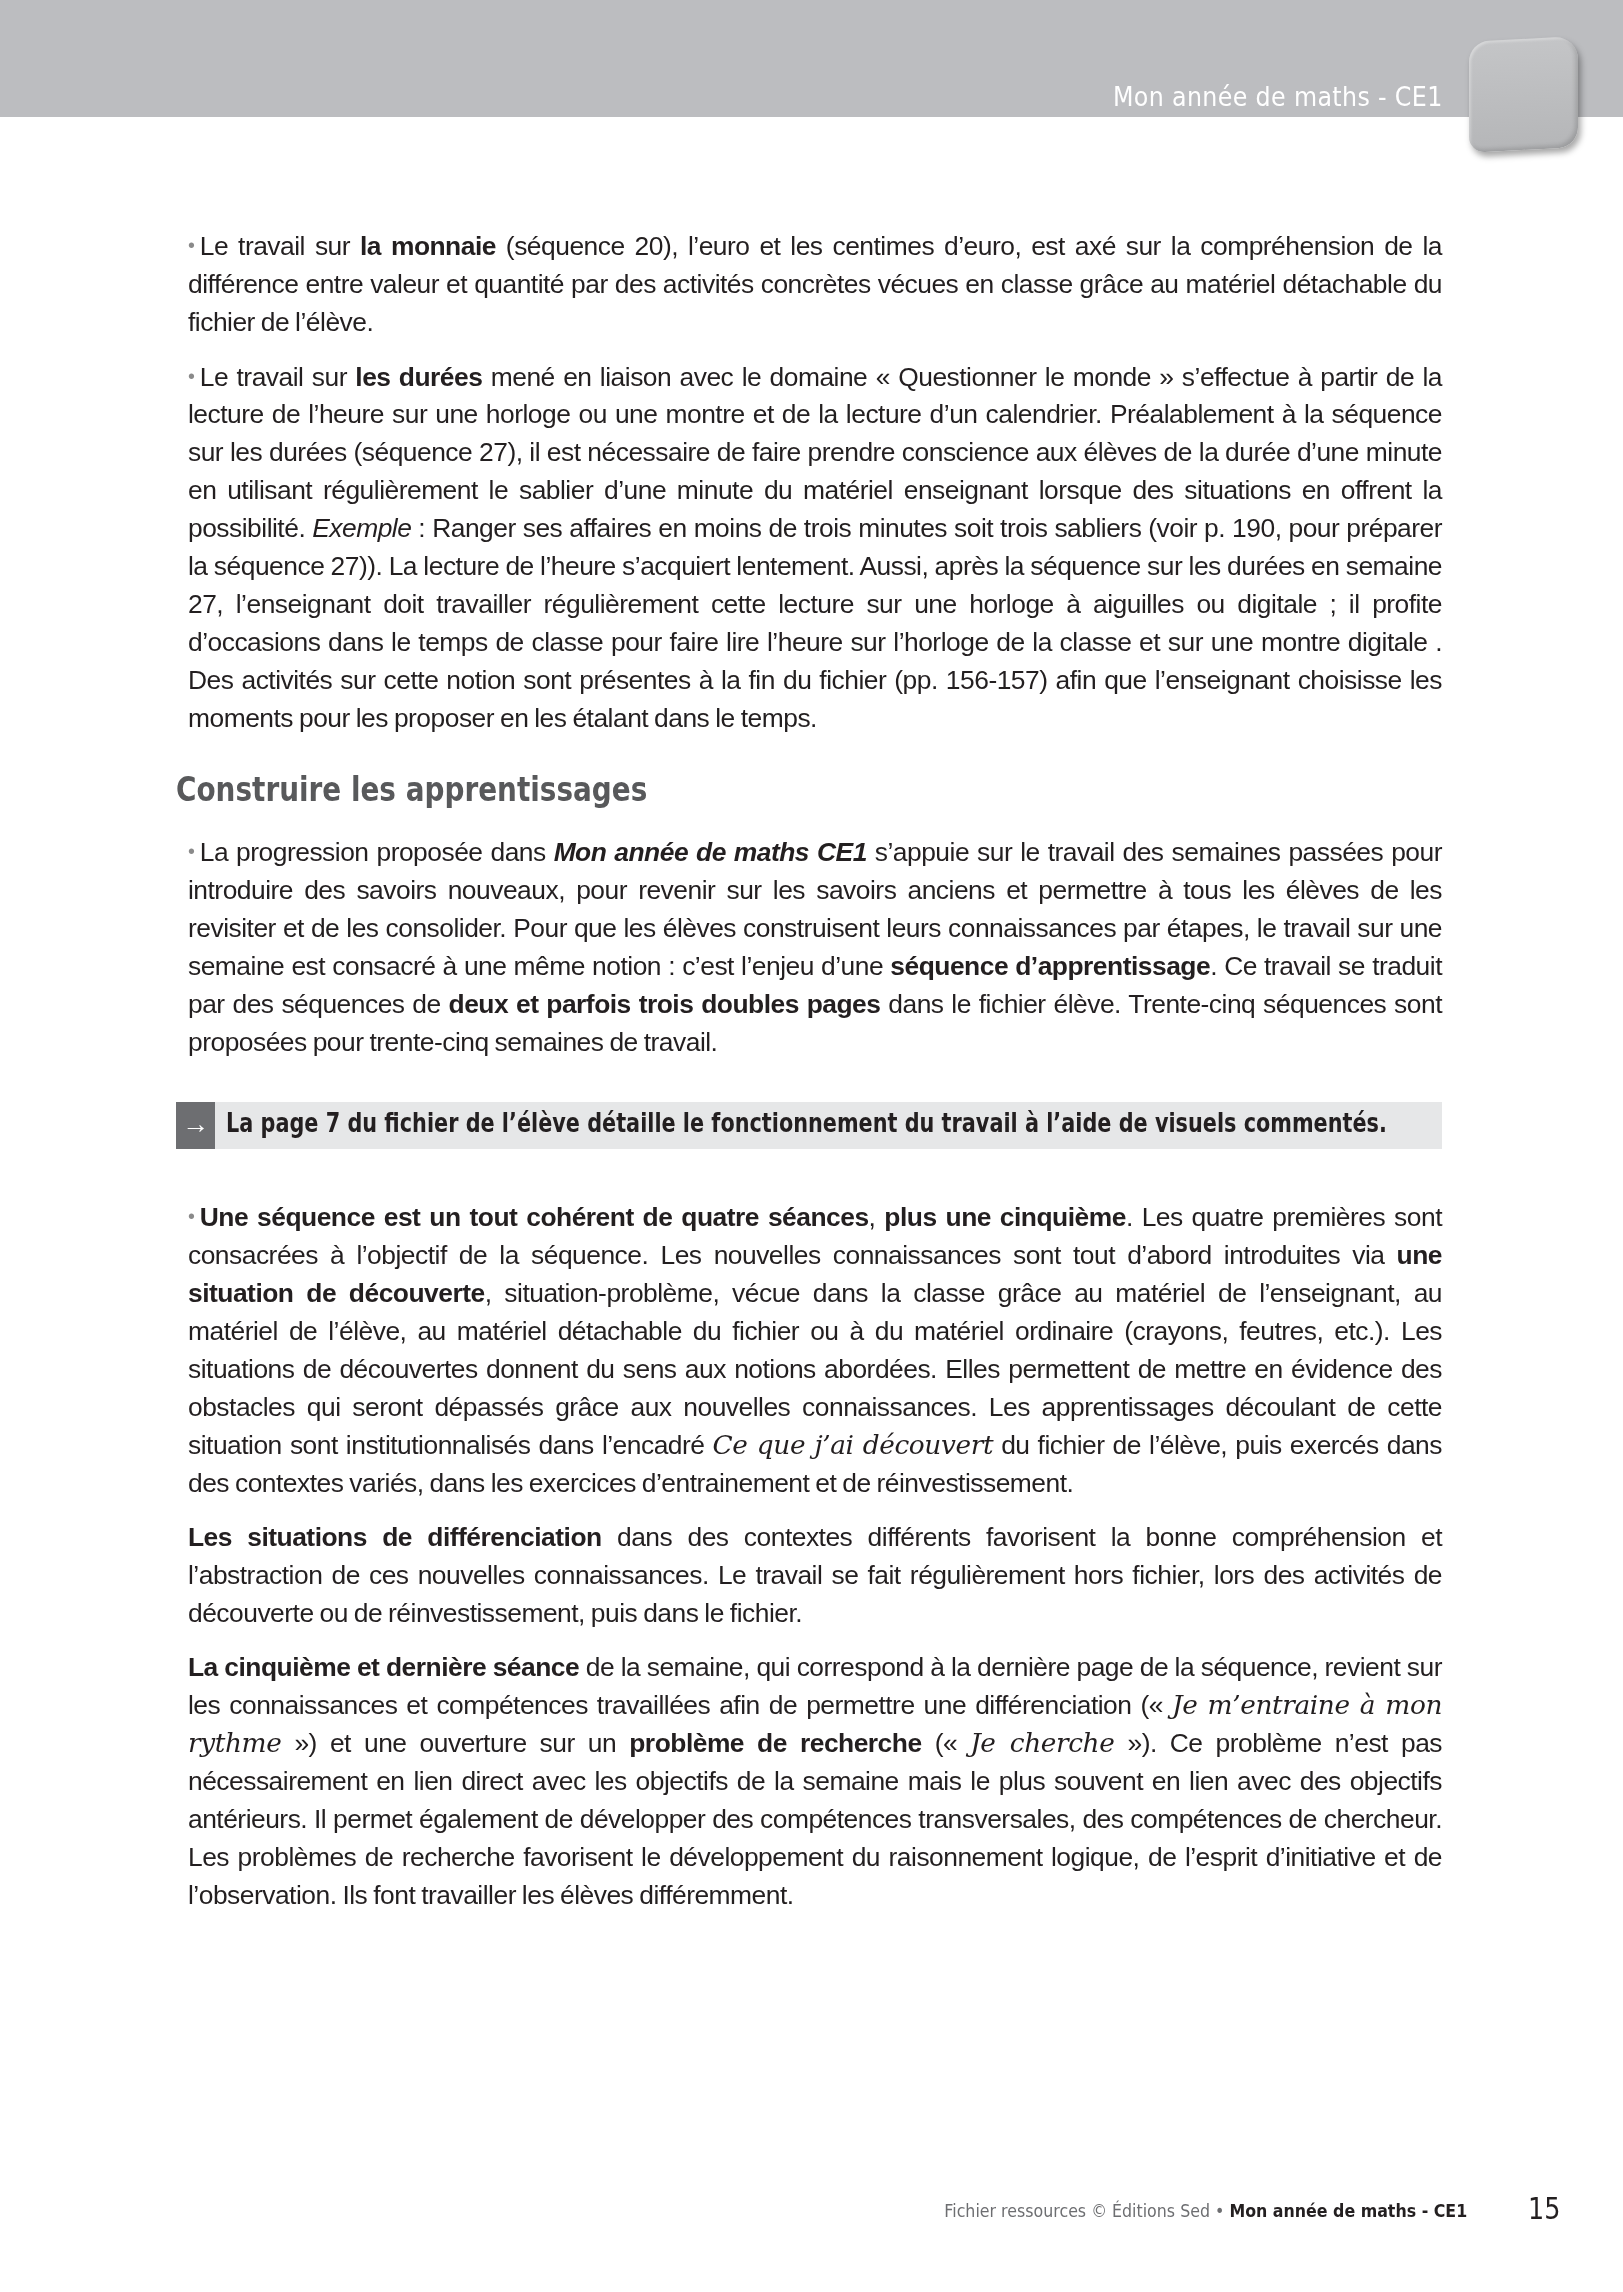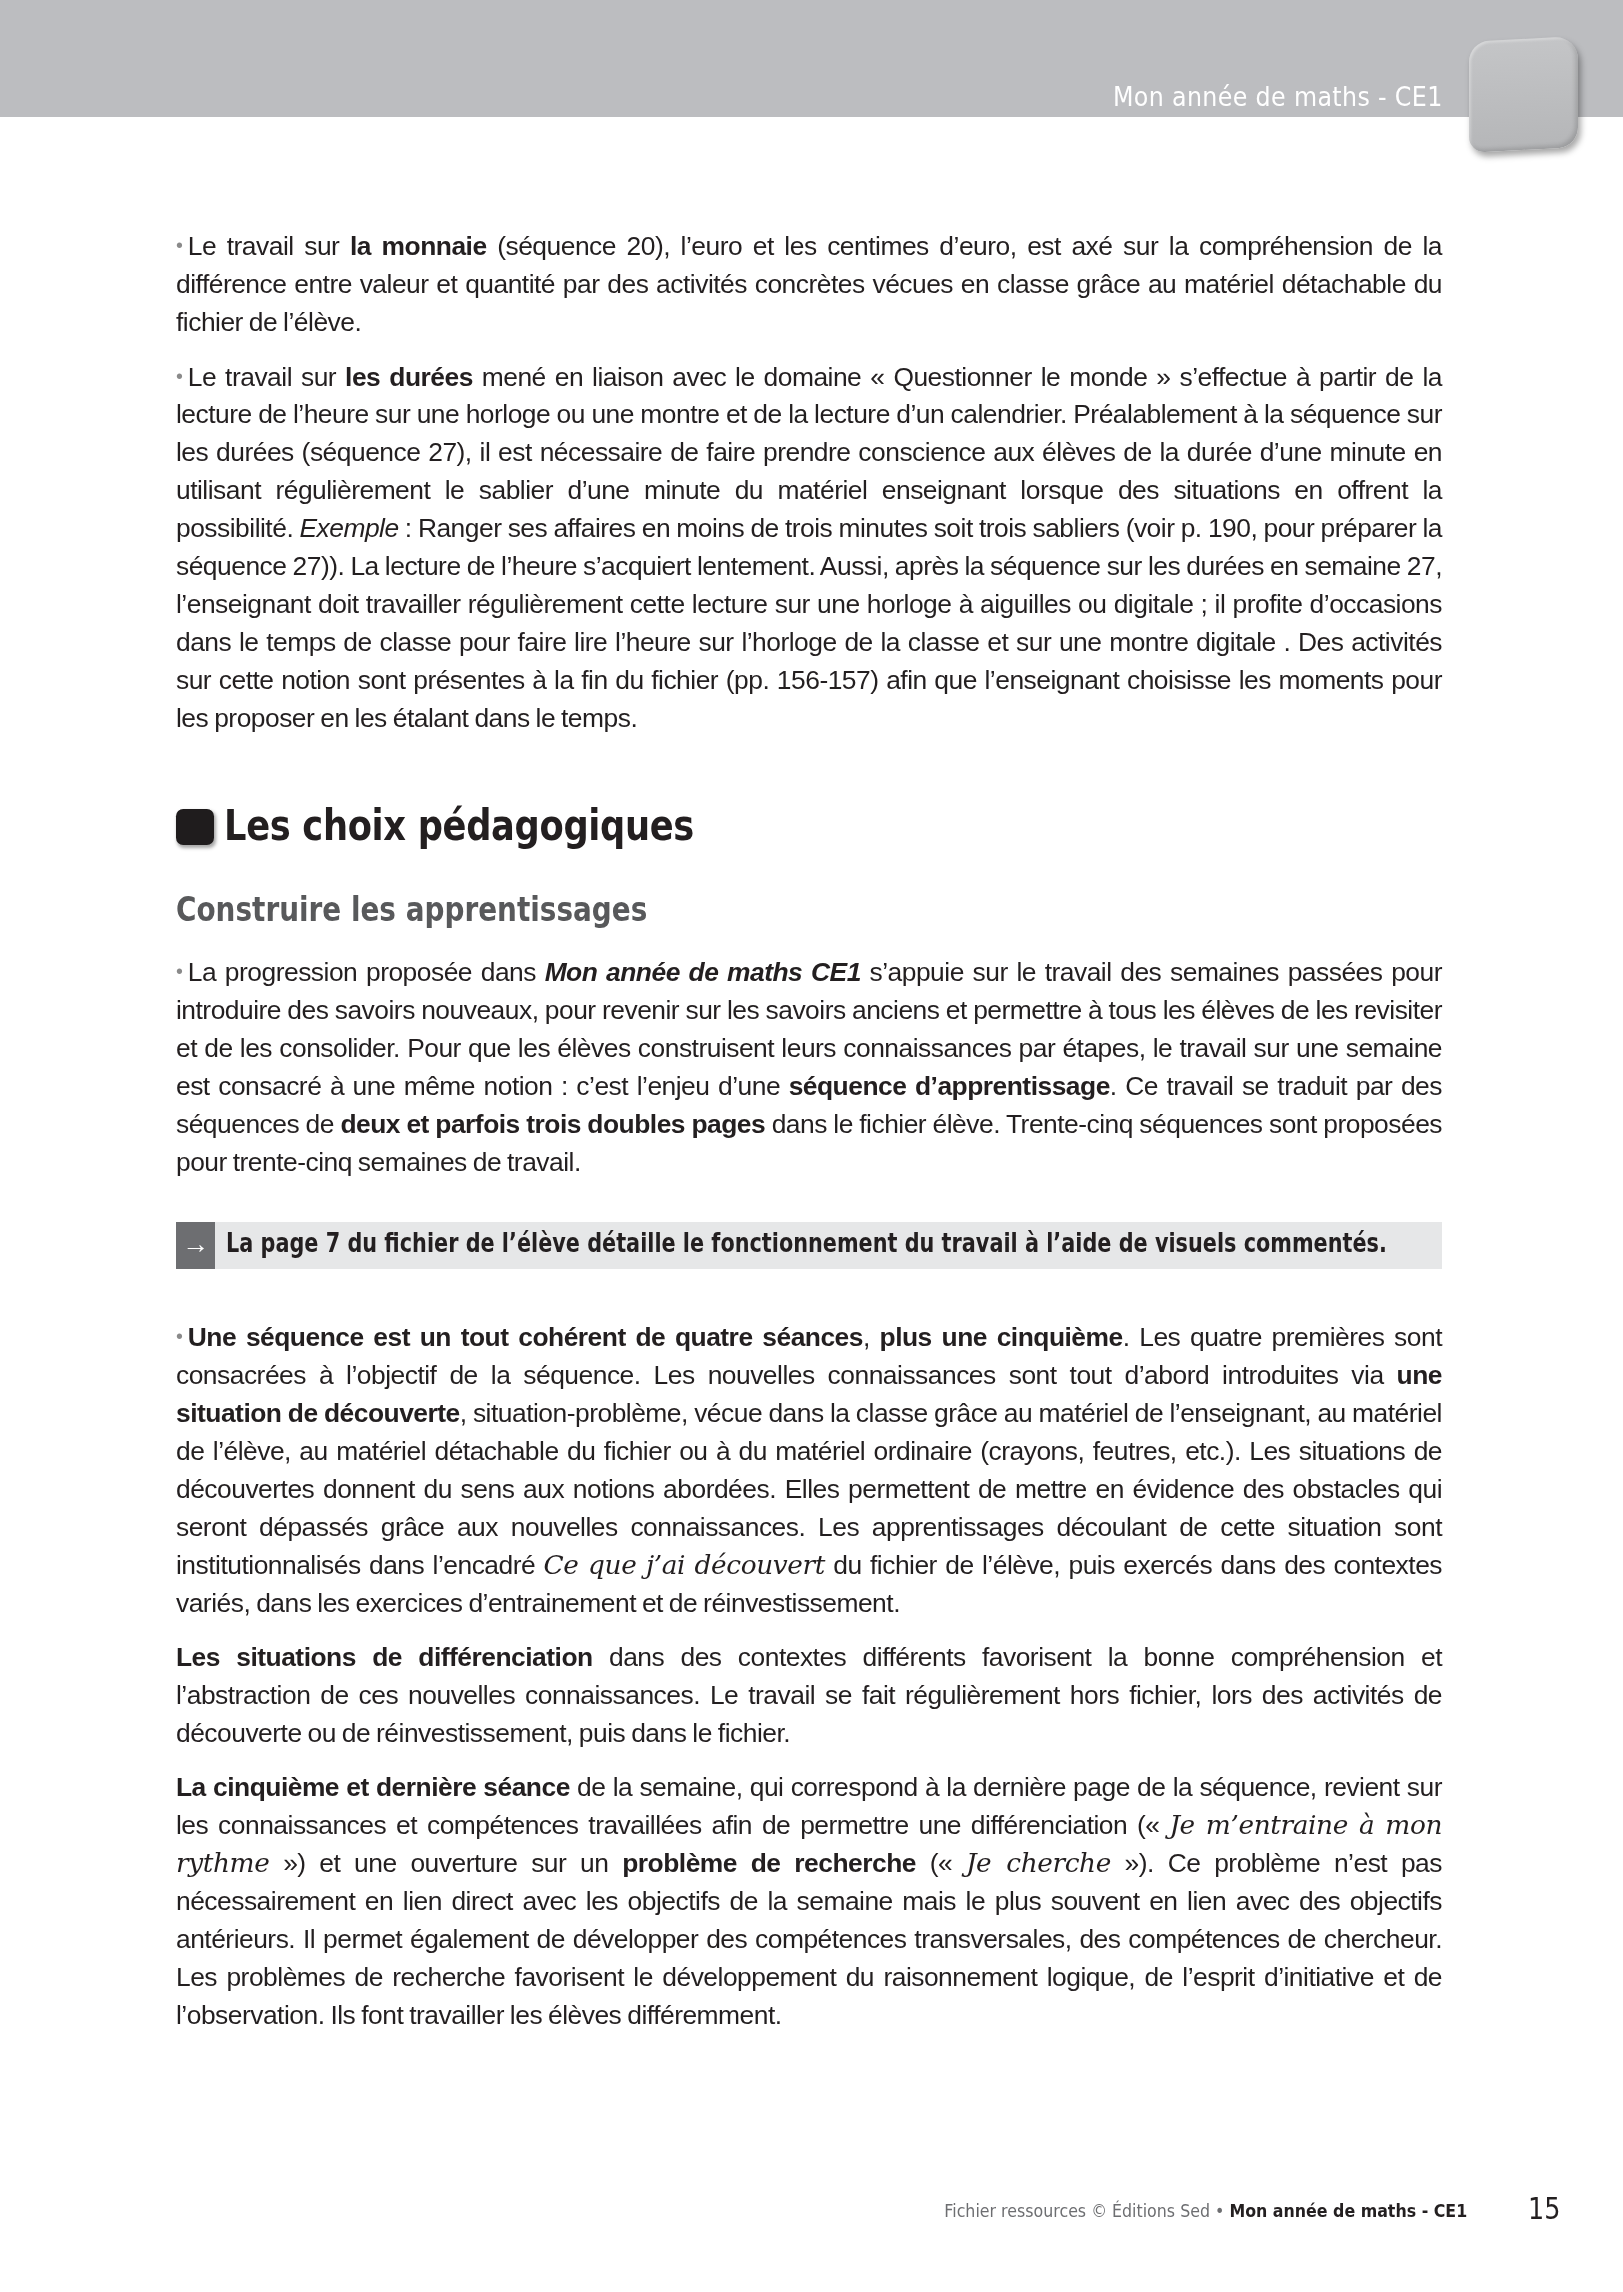--- a/index.html
+++ b/index.html
@@ -9,21 +9,21 @@
   .header-band { position: absolute; left: 0; top: 0; width: 1624px; height: 117px; background: #bcbdc0; }
   .header-title { position: absolute; right: 181px; top: 81px; font-size: 27px; color: #ffffff;
                   font-family: "DejaVu Sans", sans-serif; font-weight: normal; letter-spacing: 0.4px; transform: scaleX(0.88); transform-origin: right center; }
   .header-tab { position: absolute; left: 1469px; top: 39px; width: 109px; height: 111px;
                 background: linear-gradient(180deg, #c4c5c7 0%, #b5b6b8 100%);
                 border-radius: 19.7px 23px 19.7px 16px;
                 box-shadow: 2.7px 4.5px 6.3px rgba(0,0,0,0.35), inset -2.7px -2.7px 4.5px rgba(0,0,0,0.15), inset 1.8px 1.8px 2.7px rgba(255,255,255,0.35);
                 transform: skewY(-3deg); }
 
   .content { position: absolute; left: 176px; top: 226px; width: 1266px; }
-  p.body { margin: 0 0 16px 0; font-size: 26.4px; line-height: 38px; text-align: justify;
+  p.body { margin: 0 0 16px 12px; font-size: 26.4px; line-height: 38px; text-align: justify;
            font-family: "Liberation Sans Narrow", "Liberation Sans", sans-serif; color: #231f20;
            letter-spacing: -0.5px; word-spacing: -0.9px; }
   .bullet { color: #8a8a8a; font-size: 19.7px; vertical-align: 2.7px; margin-right: 5.4px; }
   b { font-weight: bold; color: #231f20; }
   .script { font-family: "DejaVu Serif", serif; font-style: italic; font-weight: normal; letter-spacing: -0.4px; }
   .bi { font-style: italic; font-weight: bold; }
 
   .section-title { position: relative; margin: 63px 0 0 0; height: 57px; }
   .section-square { position: absolute; left: 0; top: 9px; width: 38px; height: 36px; background: #1f1c1d;
                     border-radius: 7.2px; box-shadow: 1.8px 2.7px 3.6px rgba(0,0,0,0.35); }
@@ -56,24 +56,20 @@
 <div class="content">
 
   <p class="body">
     <span class="bullet">•</span><span>Le travail sur </span><b>la monnaie</b><span> (séquence 20), l’euro et les centimes d’euro, est axé sur la compréhension de la différence entre valeur et quantité par des activités concrètes vécues en classe grâce au matériel détachable du fichier de l’élève.</span>
   </p>
 
   <p class="body">
     <span class="bullet">•</span><span>Le travail sur </span><b>les durées</b><span> mené en liaison avec le domaine « Questionner le monde » s’effectue à partir de la lecture de l’heure sur une horloge ou une montre et de la lecture d’un calendrier. Préalablement à la séquence sur les durées (séquence 27), il est nécessaire de faire prendre conscience aux élèves de la durée d’une minute en utilisant régulièrement le sablier d’une minute du matériel enseignant lorsque des situations en offrent la possibilité. </span><i>Exemple</i><span> : Ranger ses affaires en moins de trois minutes soit trois sabliers (voir p. 190, pour préparer la séquence 27)). La lecture de l’heure s’acquiert lentement. Aussi, après la séquence sur les durées en semaine 27, l’enseignant doit travailler régulièrement cette lecture sur une horloge à aiguilles ou digitale ; il profite d’occasions dans le temps de classe pour faire lire l’heure sur l’horloge de la classe et sur une montre digitale . Des activités sur cette notion sont présentes à la fin du fichier (pp. 156-157) afin que l’enseignant choisisse les moments pour les proposer en les étalant dans le temps.</span>
   </p>
 
-  <div class="section-title">
-    <div class="section-square"></div>
-    <div class="section-text">Les choix pédagogiques</div>
-  </div>
 
   <div class="subsection-title">Construire les apprentissages</div>
 
   <p class="body">
     <span class="bullet">•</span><span>La progression proposée dans </span><span class="bi">Mon année de maths CE1</span><span> s’appuie sur le travail des semaines passées pour introduire des savoirs nouveaux, pour revenir sur les savoirs anciens et permettre à tous les élèves de les revisiter et de les consolider. Pour que les élèves construisent leurs connaissances par étapes, le travail sur une semaine est consacré à une même notion : c’est l’enjeu d’une </span><b>séquence d’apprentissage</b><span>. Ce travail se traduit par des séquences de </span><b>deux et parfois trois doubles pages</b><span> dans le fichier élève. Trente-cinq séquences sont proposées pour trente-cinq semaines de travail.</span>
   </p>
 
   <div class="callout">
     <div class="callout-arrow">→</div>
     <div class="callout-text">La page 7 du fichier de l’élève détaille le fonctionnement du travail à l’aide de visuels commentés.</div>

